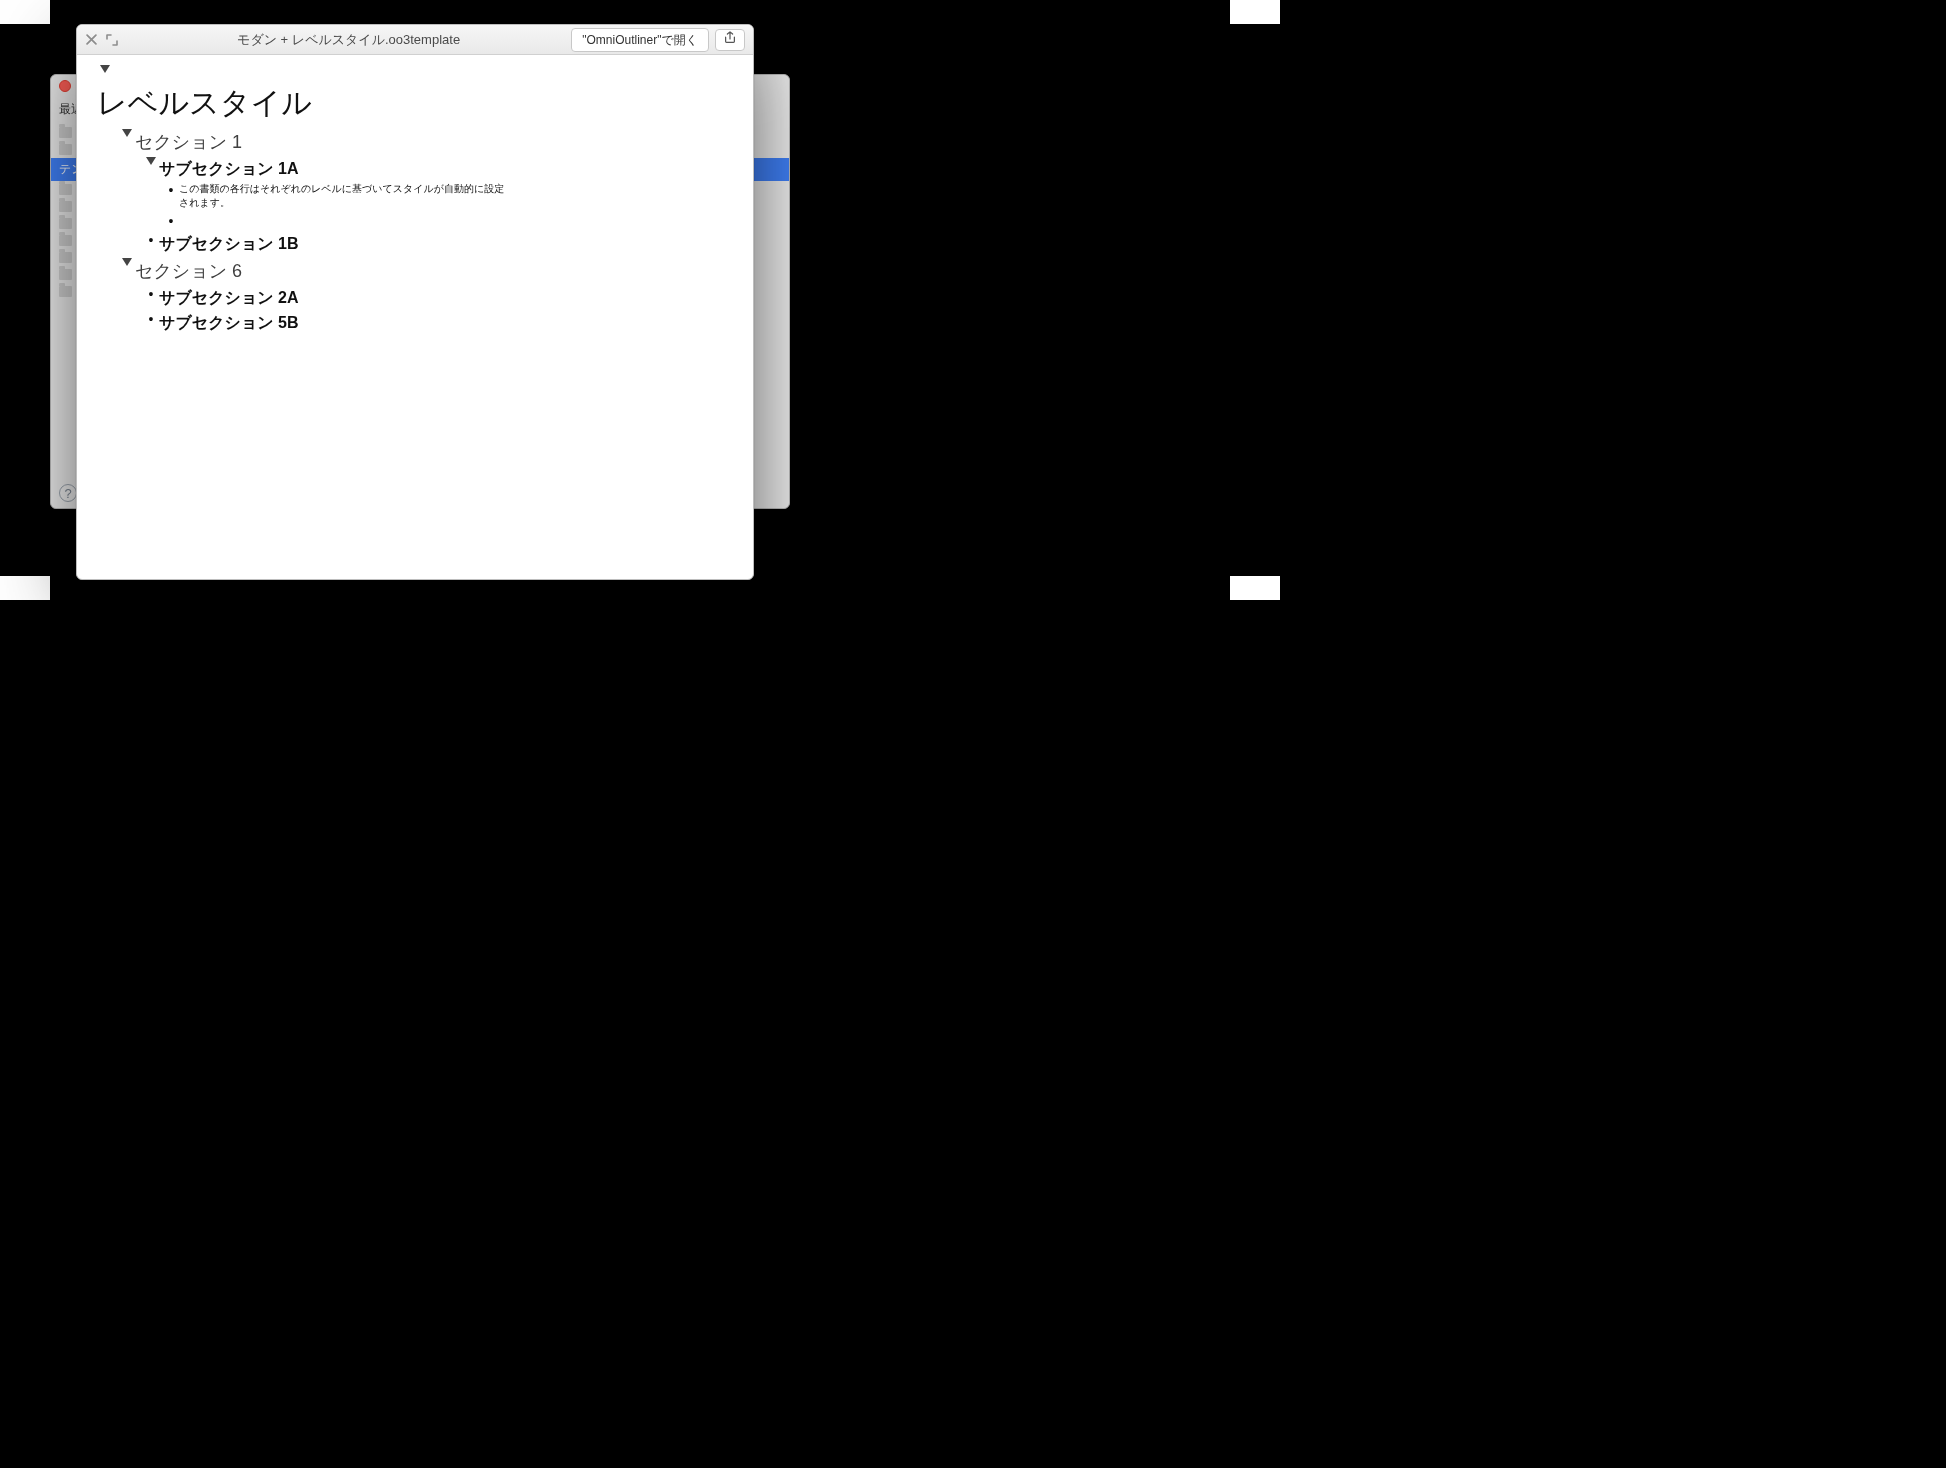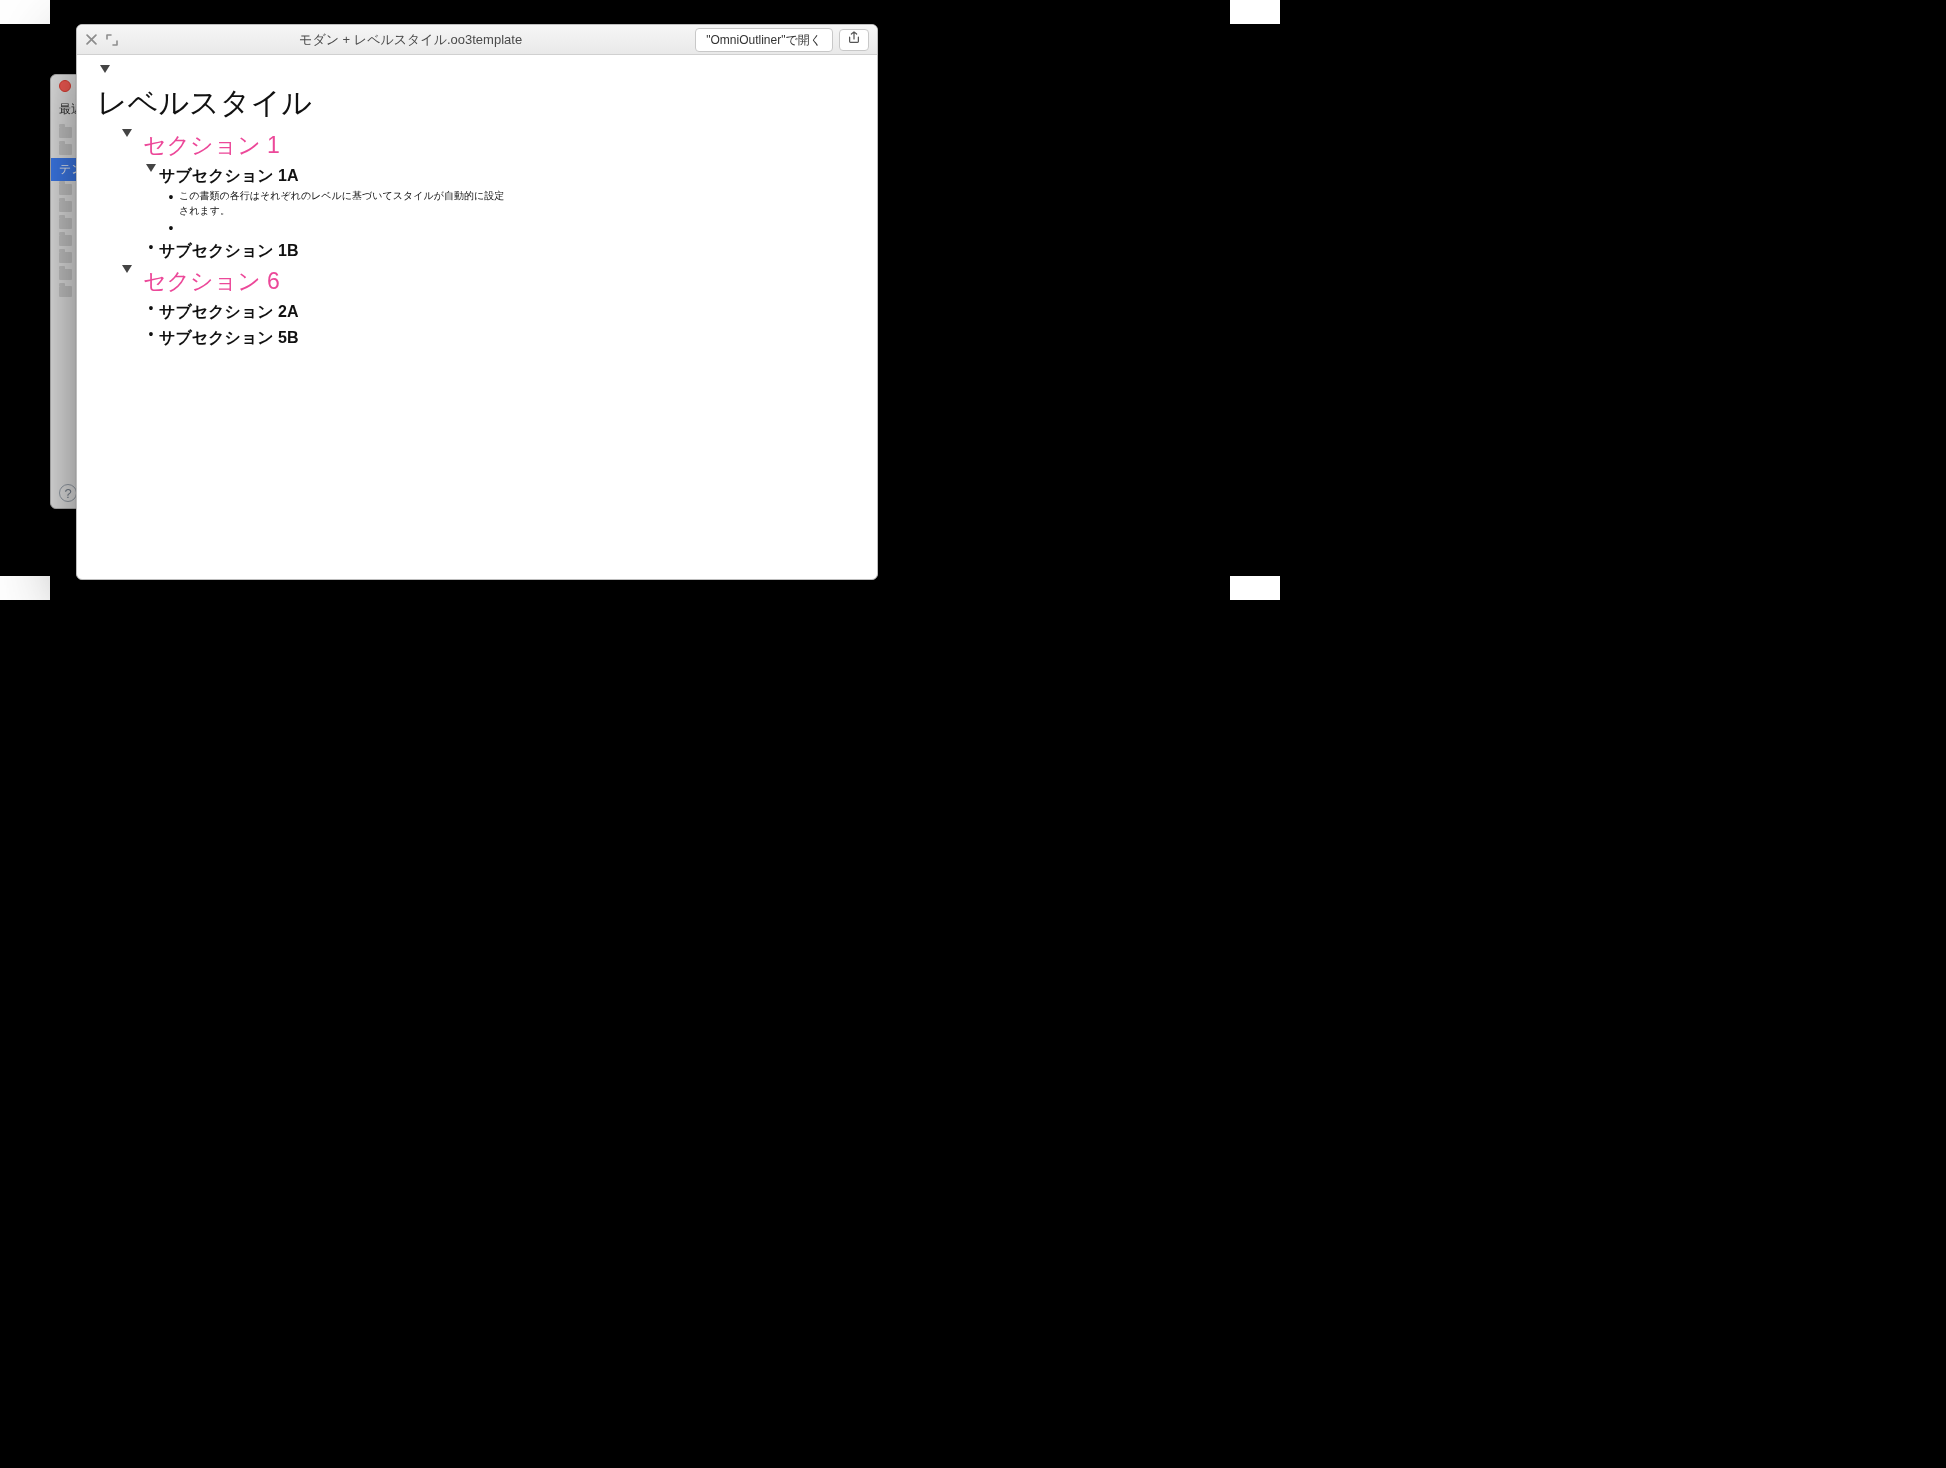--- a/index.html
+++ b/index.html
@@ -71,21 +71,21 @@
       width:18px; height:18px; border-radius:50%;
       border:1.5px solid #9aa3ad; color:#7a8491;
       font-size:13px; line-height:17px; text-align:center;
     }
 
     
     .ql-window {
       position: absolute;
       left: 76px;
       top: 24px;
-      width: 802px;
+      width: 678px;
       height: 556px;
       background: #fff;
       border-radius: 6px;
       border: 1px solid #bdbdbd;
       box-shadow: 0 20px 80px rgba(0,0,0,0.6), 0 0 0 1px rgba(0,0,0,0.05);
       display: flex;
       flex-direction: column;
       overflow: hidden;
     }
 
@@ -149,21 +149,21 @@
     
     .row { display:flex; align-items:flex-start; line-height:1.45; }
     .tri, .dot { width:16px; display:flex; justify-content:center; flex:0 0 16px; }
     .tri svg { width:10px; height:10px; }
     .dot { font-size:14px; line-height:1.2; }
 
     .lvl1 { margin: 0 0 4px 0; flex-direction: column; }
     .lvl1-text { font-size: 30px; color:#111; }
 
     .lvl2 { margin: 3px 0 0 22px; }
-    .lvl2-text { font-size: 23px; color:#ec4899;margin-left:8px; }
+    .lvl2-text { font-size: 18px; color:#404040; }
 
     .lvl3 { margin: 2px 0 0 46px; }
     .lvl3-text { font-size: 16px; font-weight: 600; color:#111; }
 
     .lvl4 { margin: 2px 0 0 66px; }
     .lvl4-text { font-size: 10px; color:#111; max-width: 335px; }
 
     
     .corner-w { position:absolute; background:#fff; }
     .cw-tl { left:0; top:0; width:50px; height:24px; }

